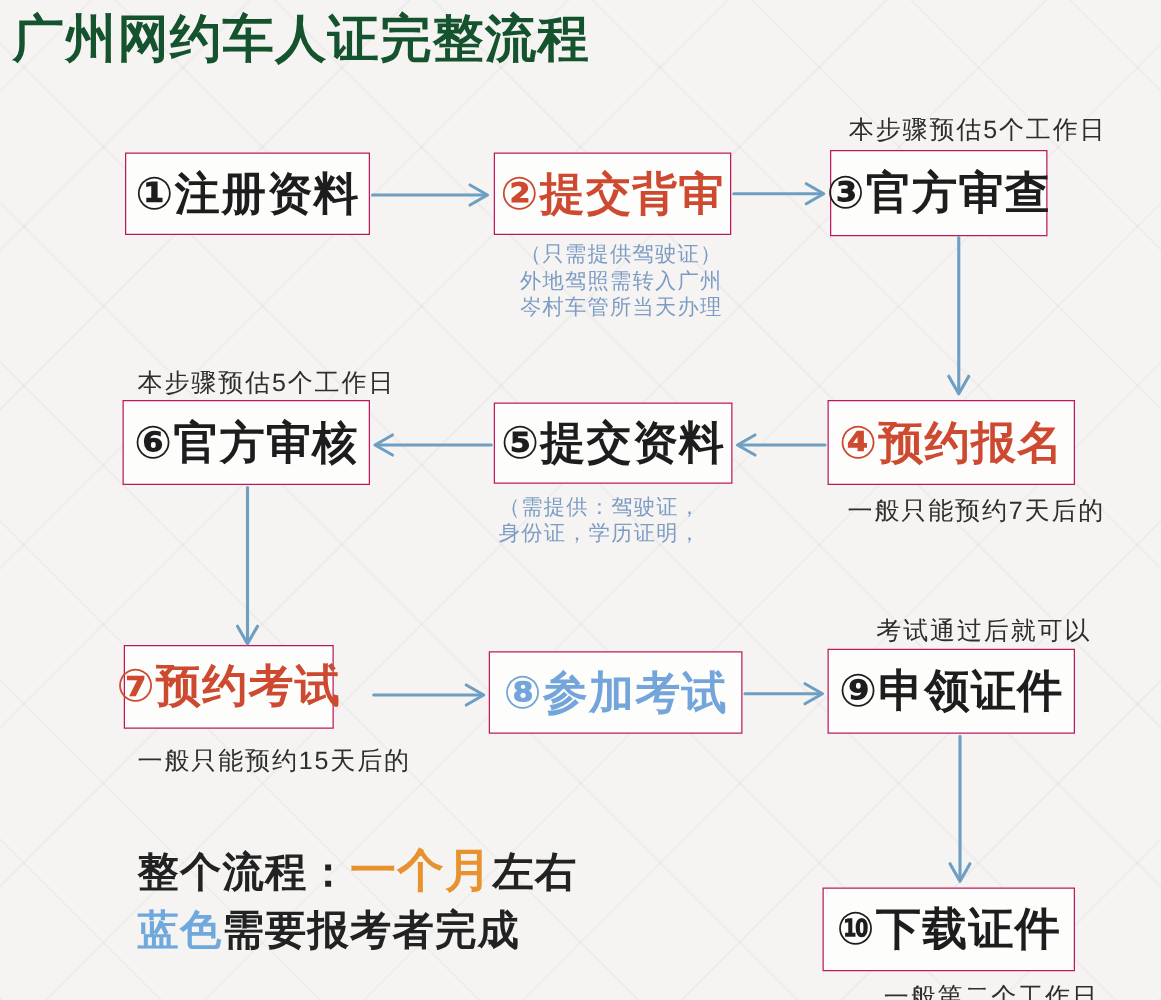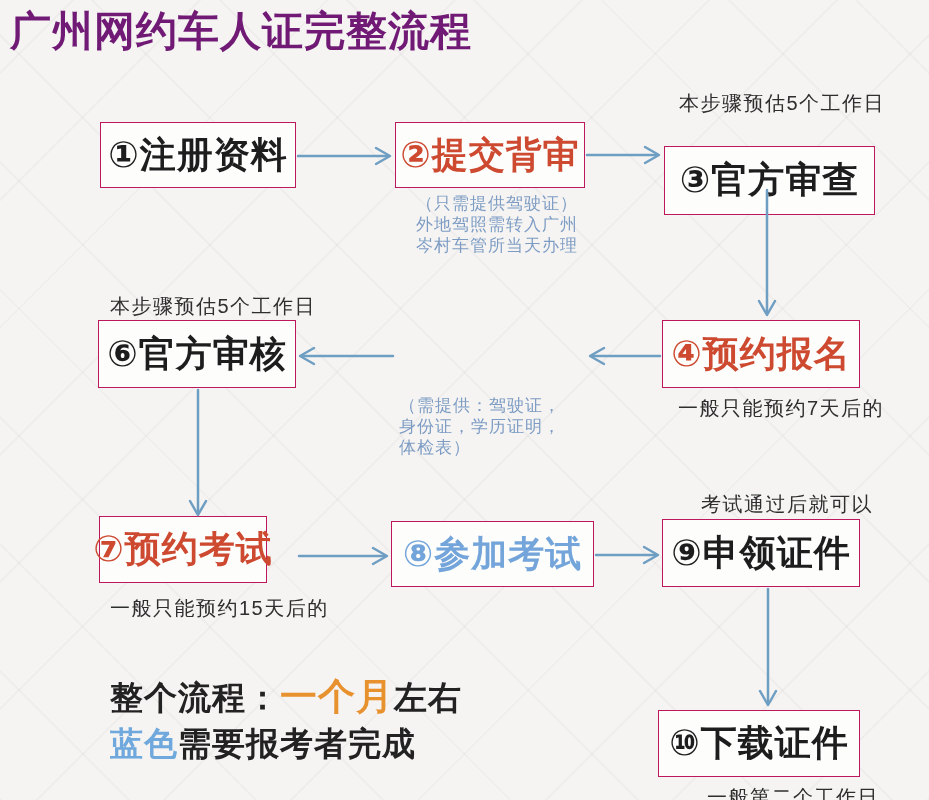--- a/index.html
+++ b/index.html
@@ -25,21 +25,21 @@
   .canvas::before{
     content:"";
     position:absolute;inset:0;
     background:
       repeating-linear-gradient(45deg, rgba(120,120,120,.05) 0 2px, transparent 2px 90px),
       repeating-linear-gradient(-45deg, rgba(120,120,120,.05) 0 2px, transparent 2px 90px);
     pointer-events:none;
   }
   .title{
     position:absolute;left:10px;top:4px;
-    font-size:41px;font-weight:700;color:#701a75;
+    font-size:41px;font-weight:700;color:#14532d;
     letter-spacing:1px;white-space:nowrap;
   }
   .box{
     position:absolute;
     background:#fdfdfc;
     border:1px solid #be185d;
     display:flex;align-items:center;justify-content:center;
     font-size:36px;font-weight:600;color:var(--ink);
     white-space:nowrap;letter-spacing:1px;
     box-sizing:border-box;
@@ -67,23 +67,24 @@
 </style>
 </head>
 <body>
 
 <div class="canvas">
 
   <div class="title">广州网约车人证完整流程</div>
 
   <div class="box" style="left:100px;top:122px;width:196px;height:66px;">①注册资料</div>
   <div class="box red" style="left:395px;top:122px;width:190px;height:66px;">②提交背审</div>
-  <div class="box" style="left:664px;top:120px;width:211px;height:69px;margin-top:26px;">③官方审查</div>
+  <div class="box" style="left:664px;top:120px;width:174px;height:69px;">③官方审查</div>
 
   <div class="box red" style="left:662px;top:320px;width:198px;height:68px;">④预约报名</div>
+  <div class="box" style="left:395px;top:322px;width:191px;height:65px;">⑤提交资料</div>
   <div class="box" style="left:98px;top:320px;width:198px;height:68px;text-align:right;">⑥官方审核</div>
 
   <div class="box red" style="left:99px;top:516px;width:168px;height:67px;">⑦预约考试</div>
   <div class="box blue" style="left:391px;top:521px;width:203px;height:66px;">⑧参加考试</div>
   <div class="box" style="left:662px;top:519px;width:198px;height:68px;">⑨申领证件</div>
 
   <div class="box" style="left:658px;top:710px;width:202px;height:67px;">⑩下载证件</div>
 
   <div class="note" style="left:679px;top:90px;">本步骤预估5个工作日</div>
   <div class="note" style="left:110px;top:293px;">本步骤预估5个工作日</div>
@@ -93,21 +94,20 @@
     <div>（只需提供驾驶证）</div>
     <div>外地驾照需转入广州</div>
     <div>岑村车管所当天办理</div>
   </div>
 
   <div class="note" style="left:678px;top:395px;">一般只能预约7天后的</div>
 
   <div class="note blue" style="left:399px;top:395px;">
     <div>（需提供：驾驶证，</div>
     <div>身份证，学历证明，</div>
-    <div>体检表）</div>
   </div>
 
   <div class="note" style="left:110px;top:595px;">一般只能预约15天后的</div>
   <div class="note" style="left:707px;top:784px;">一般第二个工作日</div>
 
   <svg class="arrows" width="929" height="800" viewBox="0 0 929 800">
     <g stroke="#6f9ec3" stroke-width="2.5" fill="none" stroke-linecap="round" stroke-linejoin="round">
 
       <line x1="298" y1="156" x2="388" y2="156"></line>
       <polyline points="376,148 390,156 376,164"></polyline>

